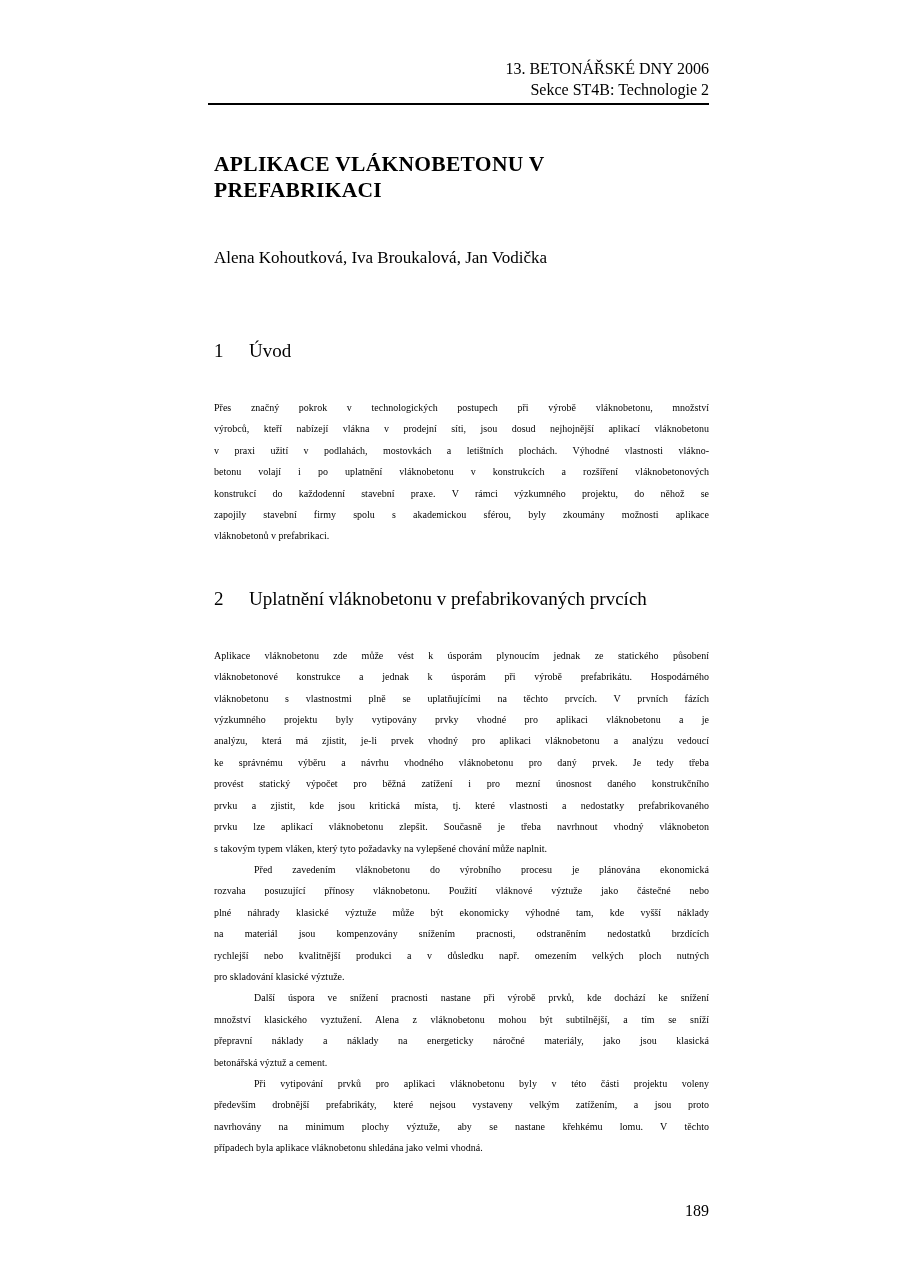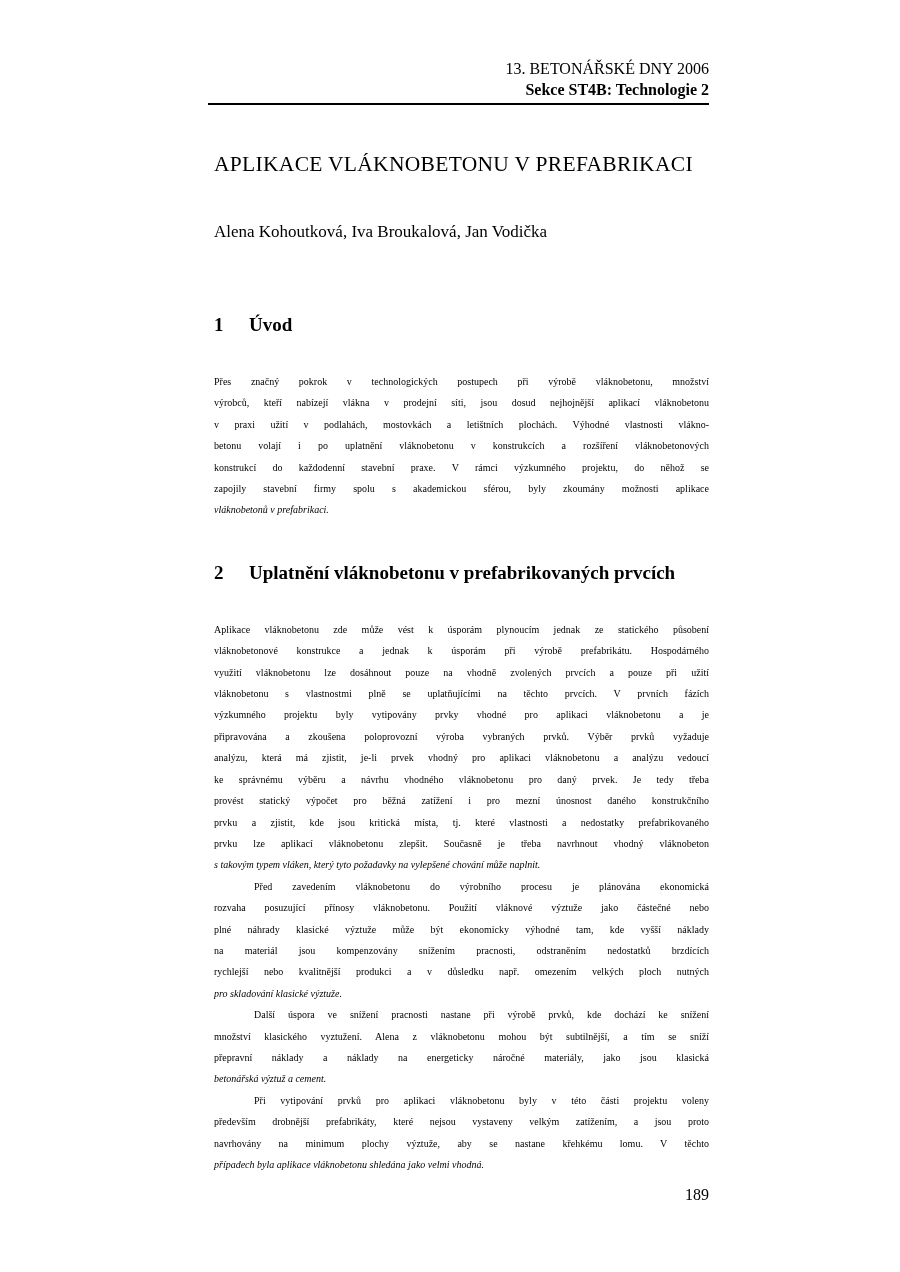--- a/index.html
+++ b/index.html
@@ -19,74 +19,73 @@
     font-family: "Liberation Serif", serif;
     overflow: hidden;
   }
   
   .page-header {
     text-align: right;
     font-size: 16px;
     line-height: 21px;
   }
   .page-header .conference { font-weight: normal; }
-  .page-header .section-line { font-weight: bold; }
+  .page-header .section-line { font-weight: normal; }
   .header-rule {
     border: none;
     border-top: 2px solid #000000;
     margin: 3px 0 0 -6px;
     height: 0;
   }
   
   .paper-title {
     margin: 46px 0 0 0;
     font-size: 21.5px;
-    font-weight: normal;
+    font-weight: bold;
     letter-spacing: 0.3px;
     line-height: 26px;
   }
   .authors {
     margin: 44px 0 70px 0;
     font-size: 17px;
     line-height: 22px;
   }
   
   .section-heading {
     margin: 0 0 34px 0;
     font-size: 19px;
-    font-weight: bold;
+    font-weight: normal;
     line-height: 24px;
   }
   .section:not(:first-child) .section-heading { margin-top: 40px; }
   .sec-num {
     display: inline-block;
     min-width: 35px;
   }
   .paragraph {
     margin: 0;
     font-size: 10px;
   }
   .text-line {
     line-height: 21.4px;
     text-align: justify;
     text-align-last: justify;
     white-space: normal;
   }
   .text-line.last {
     text-align-last: left;
-    font-style: italic;
   }
   .paragraph.indent .text-line:first-child {
     text-indent: 40px;
   }
   
   .page-number {
     position: absolute;
     right: 105px;
-    bottom: 68px;
+    bottom: 52px;
     font-size: 16px;
   }
 </style>
 </head>
 <body>
 
 <div class="page">
 
   <header class="page-header">
     <div class="conference">13. BETONÁŘSKÉ DNY 2006</div>
@@ -109,24 +108,22 @@
           <div class="text-line">konstrukcí do každodenní stavební praxe. V rámci výzkumného projektu, do něhož se</div>
           <div class="text-line">zapojily stavební firmy spolu s akademickou sférou, byly zkoumány možnosti aplikace</div>
           <div class="text-line last">vláknobetonů v prefabrikaci.</div>
         </div>
       </section>
       <section class="section">
         <h2 class="section-heading"><span class="sec-num">2</span><span>Uplatnění vláknobetonu v prefabrikovaných prvcích</span></h2>
         <div class="paragraph">
           <div class="text-line">Aplikace vláknobetonu zde může vést k úsporám plynoucím jednak ze statického působení</div>
           <div class="text-line">vláknobetonové konstrukce a jednak k úsporám při výrobě prefabrikátu. Hospodárného</div>
-          <div class="text-line">využití vláknobetonu lze dosáhnout pouze na vhodně zvolených prvcích a pouze při užití</div>
           <div class="text-line">vláknobetonu s vlastnostmi plně se uplatňujícími na těchto prvcích. V prvních fázích</div>
           <div class="text-line">výzkumného projektu byly vytipovány prvky vhodné pro aplikaci vláknobetonu a je</div>
-          <div class="text-line">připravována a zkoušena poloprovozní výroba vybraných prvků. Výběr prvků vyžaduje</div>
           <div class="text-line">analýzu, která má zjistit, je-li prvek vhodný pro aplikaci vláknobetonu a analýzu vedoucí</div>
           <div class="text-line">ke správnému výběru a návrhu vhodného vláknobetonu pro daný prvek. Je tedy třeba</div>
           <div class="text-line">provést statický výpočet pro běžná zatížení i pro mezní únosnost daného konstrukčního</div>
           <div class="text-line">prvku a zjistit, kde jsou kritická místa, tj. které vlastnosti a nedostatky prefabrikovaného</div>
           <div class="text-line">prvku lze aplikací vláknobetonu zlepšit. Současně je třeba navrhnout vhodný vláknobeton</div>
           <div class="text-line last">s takovým typem vláken, který tyto požadavky na vylepšené chování může naplnit.</div>
         </div>
         <div class="paragraph indent">
           <div class="text-line">Před zavedením vláknobetonu do výrobního procesu je plánována ekonomická</div>
           <div class="text-line">rozvaha posuzující přínosy vláknobetonu. Použití vláknové výztuže jako částečné nebo</div>

